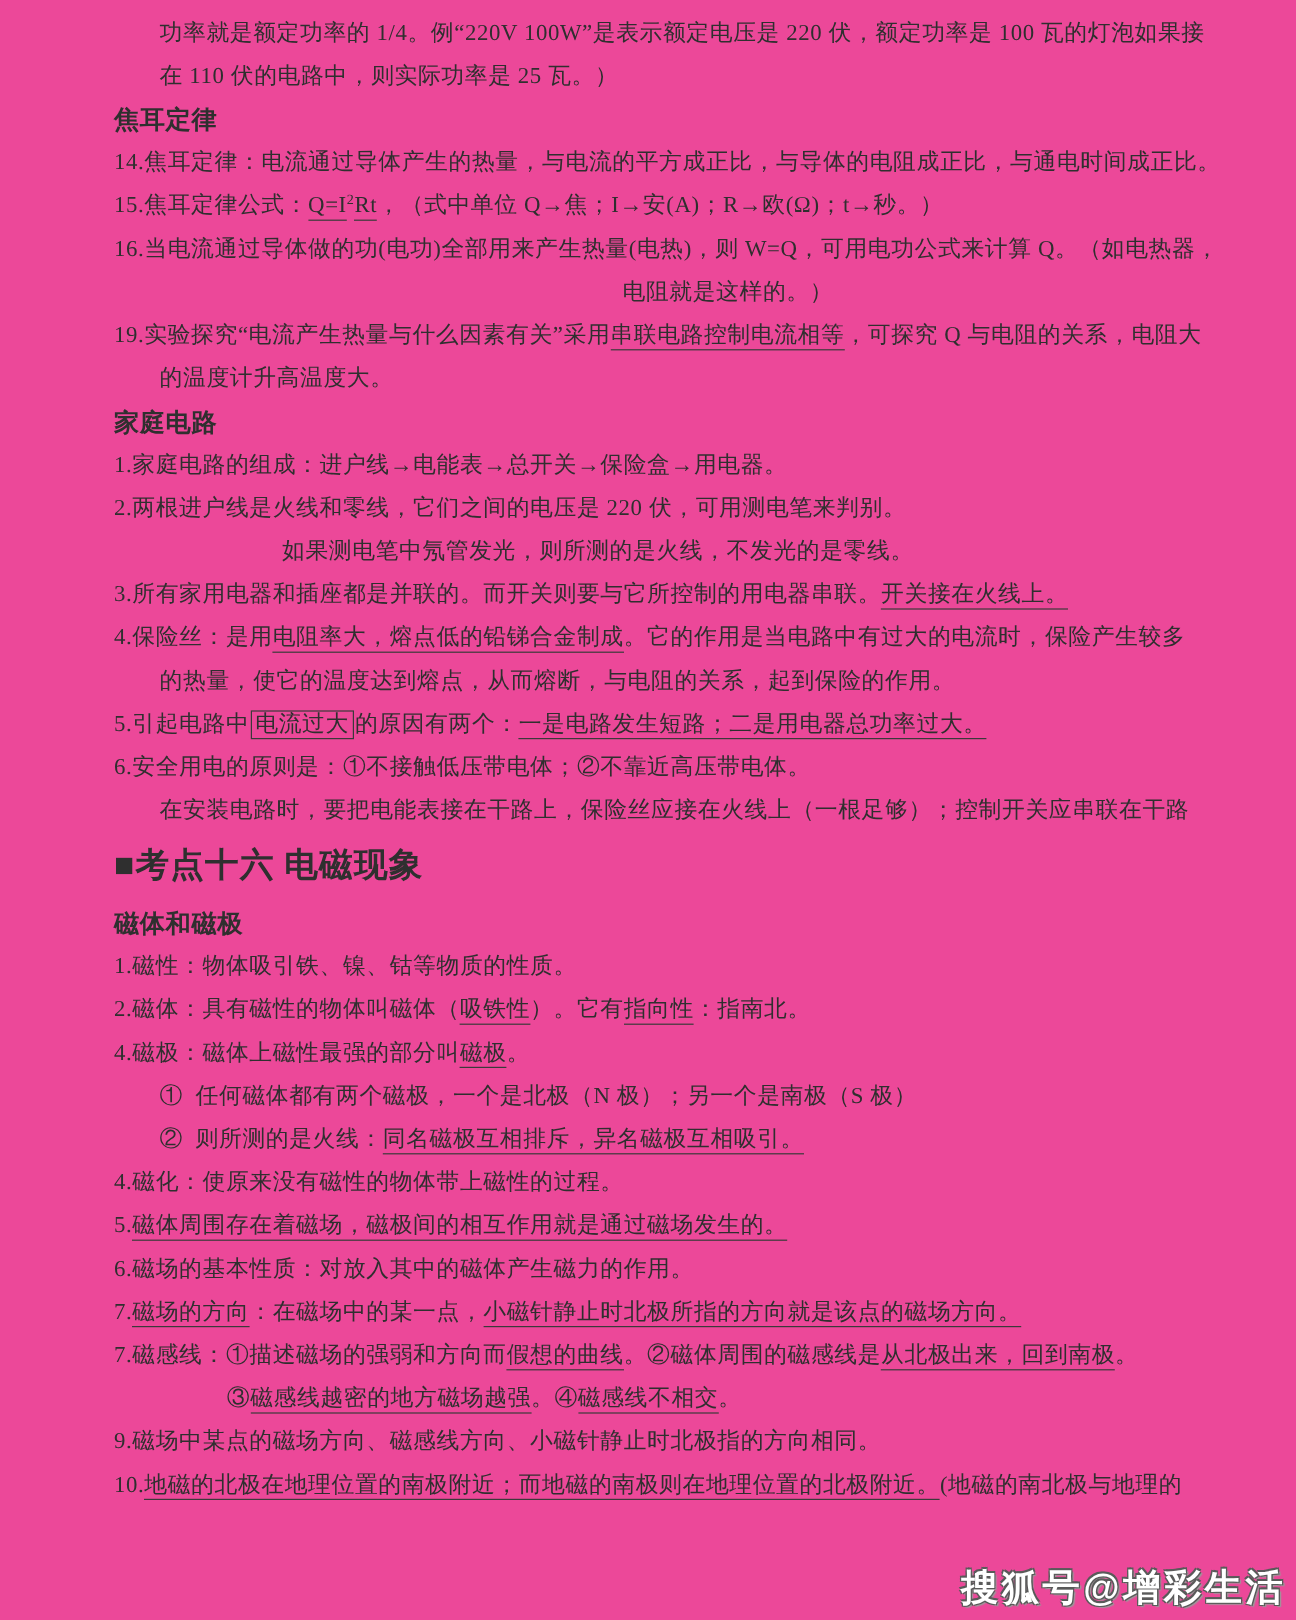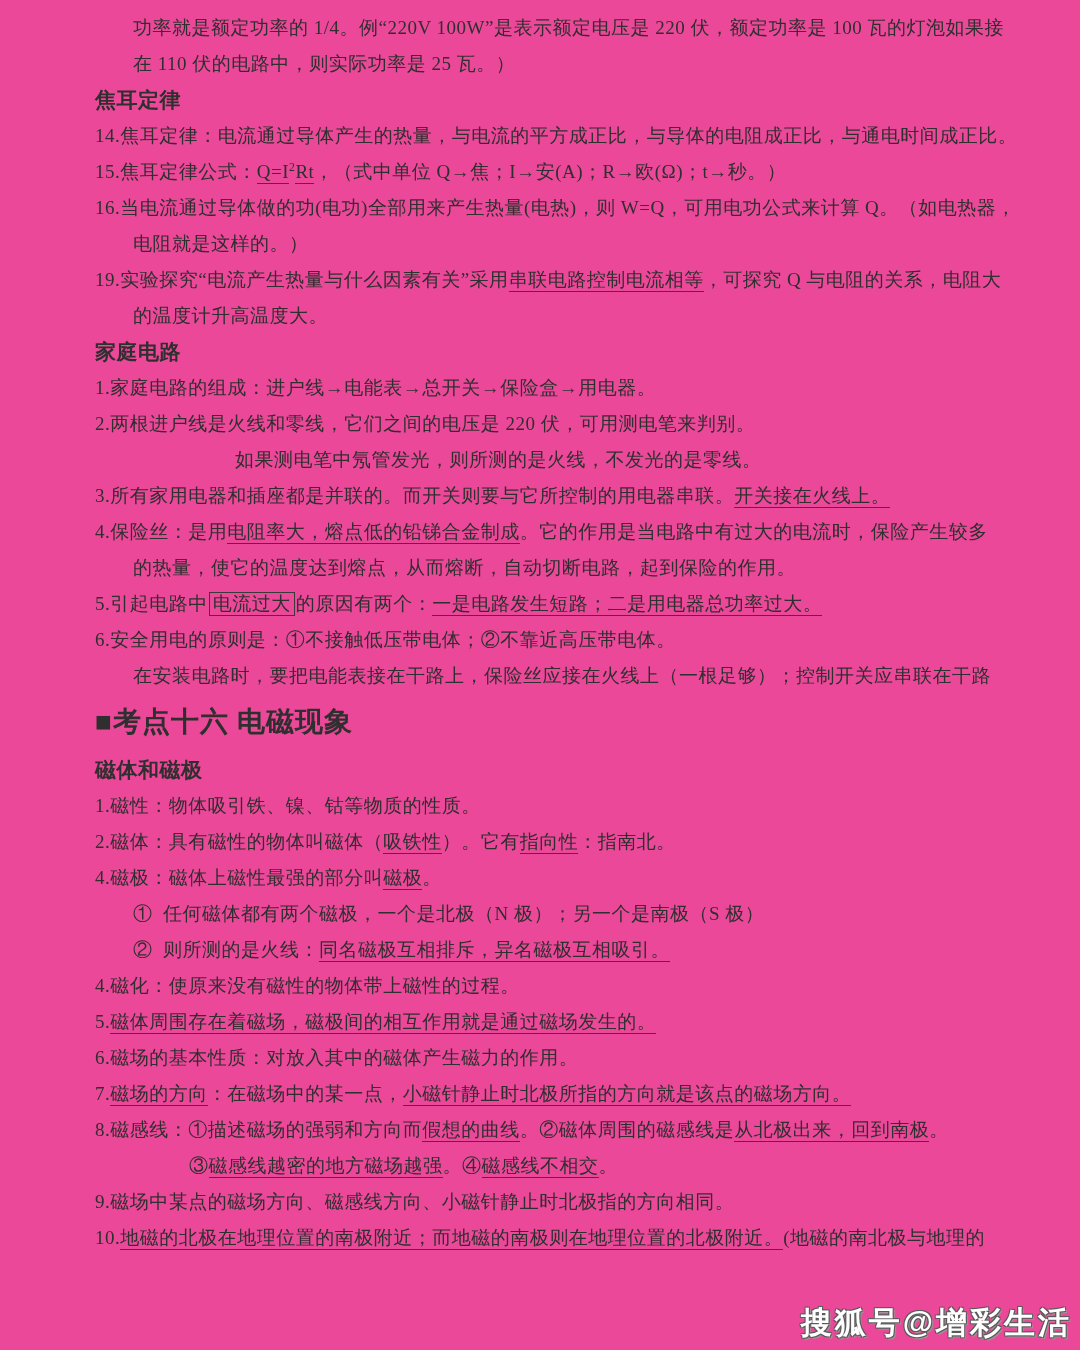--- a/index.html
+++ b/index.html
@@ -71,43 +71,43 @@
 <body>
 
 <div class="page">
   <div class="content">
       <div class="block body" style="margin-left: 38px;"><span class="">功率就是额定功率的 1/4。例“220V 100W”是表示额定电压是 220 伏，额定功率是 100 瓦的灯泡如果接</span></div>
       <div class="block body" style="margin-left: 38px;"><span class="">在 110 伏的电路中，则实际功率是 25 瓦。）</span></div>
       <div class="block subhead"><span class="">焦耳定律</span></div>
       <div class="block body"><span class="">14.焦耳定律：电流通过导体产生的热量，与电流的平方成正比，与导体的电阻成正比，与通电时间成正比。</span></div>
       <div class="block body"><span class="">15.焦耳定律公式：</span><span class="u">Q=I</span><span class="sup">2</span><span class="u">Rt</span><span class="">，（式中单位 Q→焦；I→安(A)；R→欧(Ω)；t→秒。）</span></div>
       <div class="block body"><span class="">16.当电流通过导体做的功(电功)全部用来产生热量(电热)，则 W=Q，可用电功公式来计算 Q。（如电热器，</span></div>
-      <div class="block body" style="margin-left: 38px;"><span class="">电阻就是这样的。）</span></div>
+      <div class="block body" style="margin-left: 38px; text-align: center;"><span class="">电阻就是这样的。）</span></div>
       <div class="block body"><span class="">19.实验探究“电流产生热量与什么因素有关”采用</span><span class="u">串联电路控制电流相等</span><span class="">，可探究 Q 与电阻的关系，电阻大</span></div>
       <div class="block body" style="margin-left: 38px;"><span class="">的温度计升高温度大。</span></div>
       <div class="block subhead"><span class="">家庭电路</span></div>
       <div class="block body"><span class="">1.家庭电路的组成：进户线→电能表→总开关→保险盒→用电器。</span></div>
       <div class="block body"><span class="">2.两根进户线是火线和零线，它们之间的电压是 220 伏，可用测电笔来判别。</span></div>
       <div class="block body" style="margin-left: 140px;"><span class="">如果测电笔中氖管发光，则所测的是火线，不发光的是零线。</span></div>
       <div class="block body"><span class="">3.所有家用电器和插座都是并联的。而开关则要与它所控制的用电器串联。</span><span class="u">开关接在火线上。</span></div>
       <div class="block body"><span class="">4.保险丝：是用</span><span class="u">电阻率大，熔点低的铅锑合金制成</span><span class="">。它的作用是当电路中有过大的电流时，保险产生较多</span></div>
-      <div class="block body" style="margin-left: 38px;"><span class="">的热量，使它的温度达到熔点，从而熔断，自动切断电路，起到保险的作用。</span></div>
+      <div class="block body" style="margin-left: 38px;"><span class="">的热量，使它的温度达到熔点，从而熔断，与电阻的关系，起到保险的作用。</span></div>
       <div class="block body"><span class="">5.引起电路中</span><span class="box">电流过大</span><span class="">的原因有两个：</span><span class="u">一是电路发生短路；二是用电器总功率过大。</span></div>
       <div class="block body"><span class="">6.安全用电的原则是：①不接触低压带电体；②不靠近高压带电体。</span></div>
       <div class="block body" style="margin-left: 38px;"><span class="">在安装电路时，要把电能表接在干路上，保险丝应接在火线上（一根足够）；控制开关应串联在干路</span></div>
       <div class="block chapter"><span class="">■考点十六 电磁现象</span></div>
       <div class="block subhead"><span class="">磁体和磁极</span></div>
       <div class="block body"><span class="">1.磁性：物体吸引铁、镍、钴等物质的性质。</span></div>
       <div class="block body"><span class="">2.磁体：具有磁性的物体叫磁体（</span><span class="u">吸铁性</span><span class="">）。它有</span><span class="u">指向性</span><span class="">：指南北。</span></div>
       <div class="block body"><span class="">4.磁极：磁体上磁性最强的部分叫</span><span class="u">磁极</span><span class="">。</span></div>
       <div class="block body" style="margin-left: 38px;"><span class="">①  任何磁体都有两个磁极，一个是北极（N 极）；另一个是南极（S 极）</span></div>
       <div class="block body" style="margin-left: 38px;"><span class="">②  则所测的是火线：</span><span class="u">同名磁极互相排斥，异名磁极互相吸引。</span></div>
       <div class="block body"><span class="">4.磁化：使原来没有磁性的物体带上磁性的过程。</span></div>
       <div class="block body"><span class="">5.</span><span class="u">磁体周围存在着磁场，磁极间的相互作用就是通过磁场发生的。</span></div>
       <div class="block body"><span class="">6.磁场的基本性质：对放入其中的磁体产生磁力的作用。</span></div>
       <div class="block body"><span class="">7.</span><span class="u">磁场的方向</span><span class="">：在磁场中的某一点，</span><span class="u">小磁针静止时北极所指的方向就是该点的磁场方向。</span></div>
-      <div class="block body"><span class="">8.磁感线：①描述磁场的强弱和方向而</span><span class="u">假想的曲线</span><span class="">。②磁体周围的磁感线是</span><span class="u">从北极出来，回到南极</span><span class="">。</span></div>
+      <div class="block body"><span class="">7.磁感线：①描述磁场的强弱和方向而</span><span class="u">假想的曲线</span><span class="">。②磁体周围的磁感线是</span><span class="u">从北极出来，回到南极</span><span class="">。</span></div>
       <div class="block body" style="margin-left: 94px;"><span class="">③</span><span class="u">磁感线越密的地方磁场越强</span><span class="">。④</span><span class="u">磁感线不相交</span><span class="">。</span></div>
       <div class="block body"><span class="">9.磁场中某点的磁场方向、磁感线方向、小磁针静止时北极指的方向相同。</span></div>
       <div class="block body"><span class="">10.</span><span class="u">地磁的北极在地理位置的南极附近；而地磁的南极则在地理位置的北极附近。</span><span class="">(地磁的南北极与地理的</span></div>
     </div>
   <div class="watermark">搜狐号@增彩生活</div>
 </div>
 
 </body></html>

